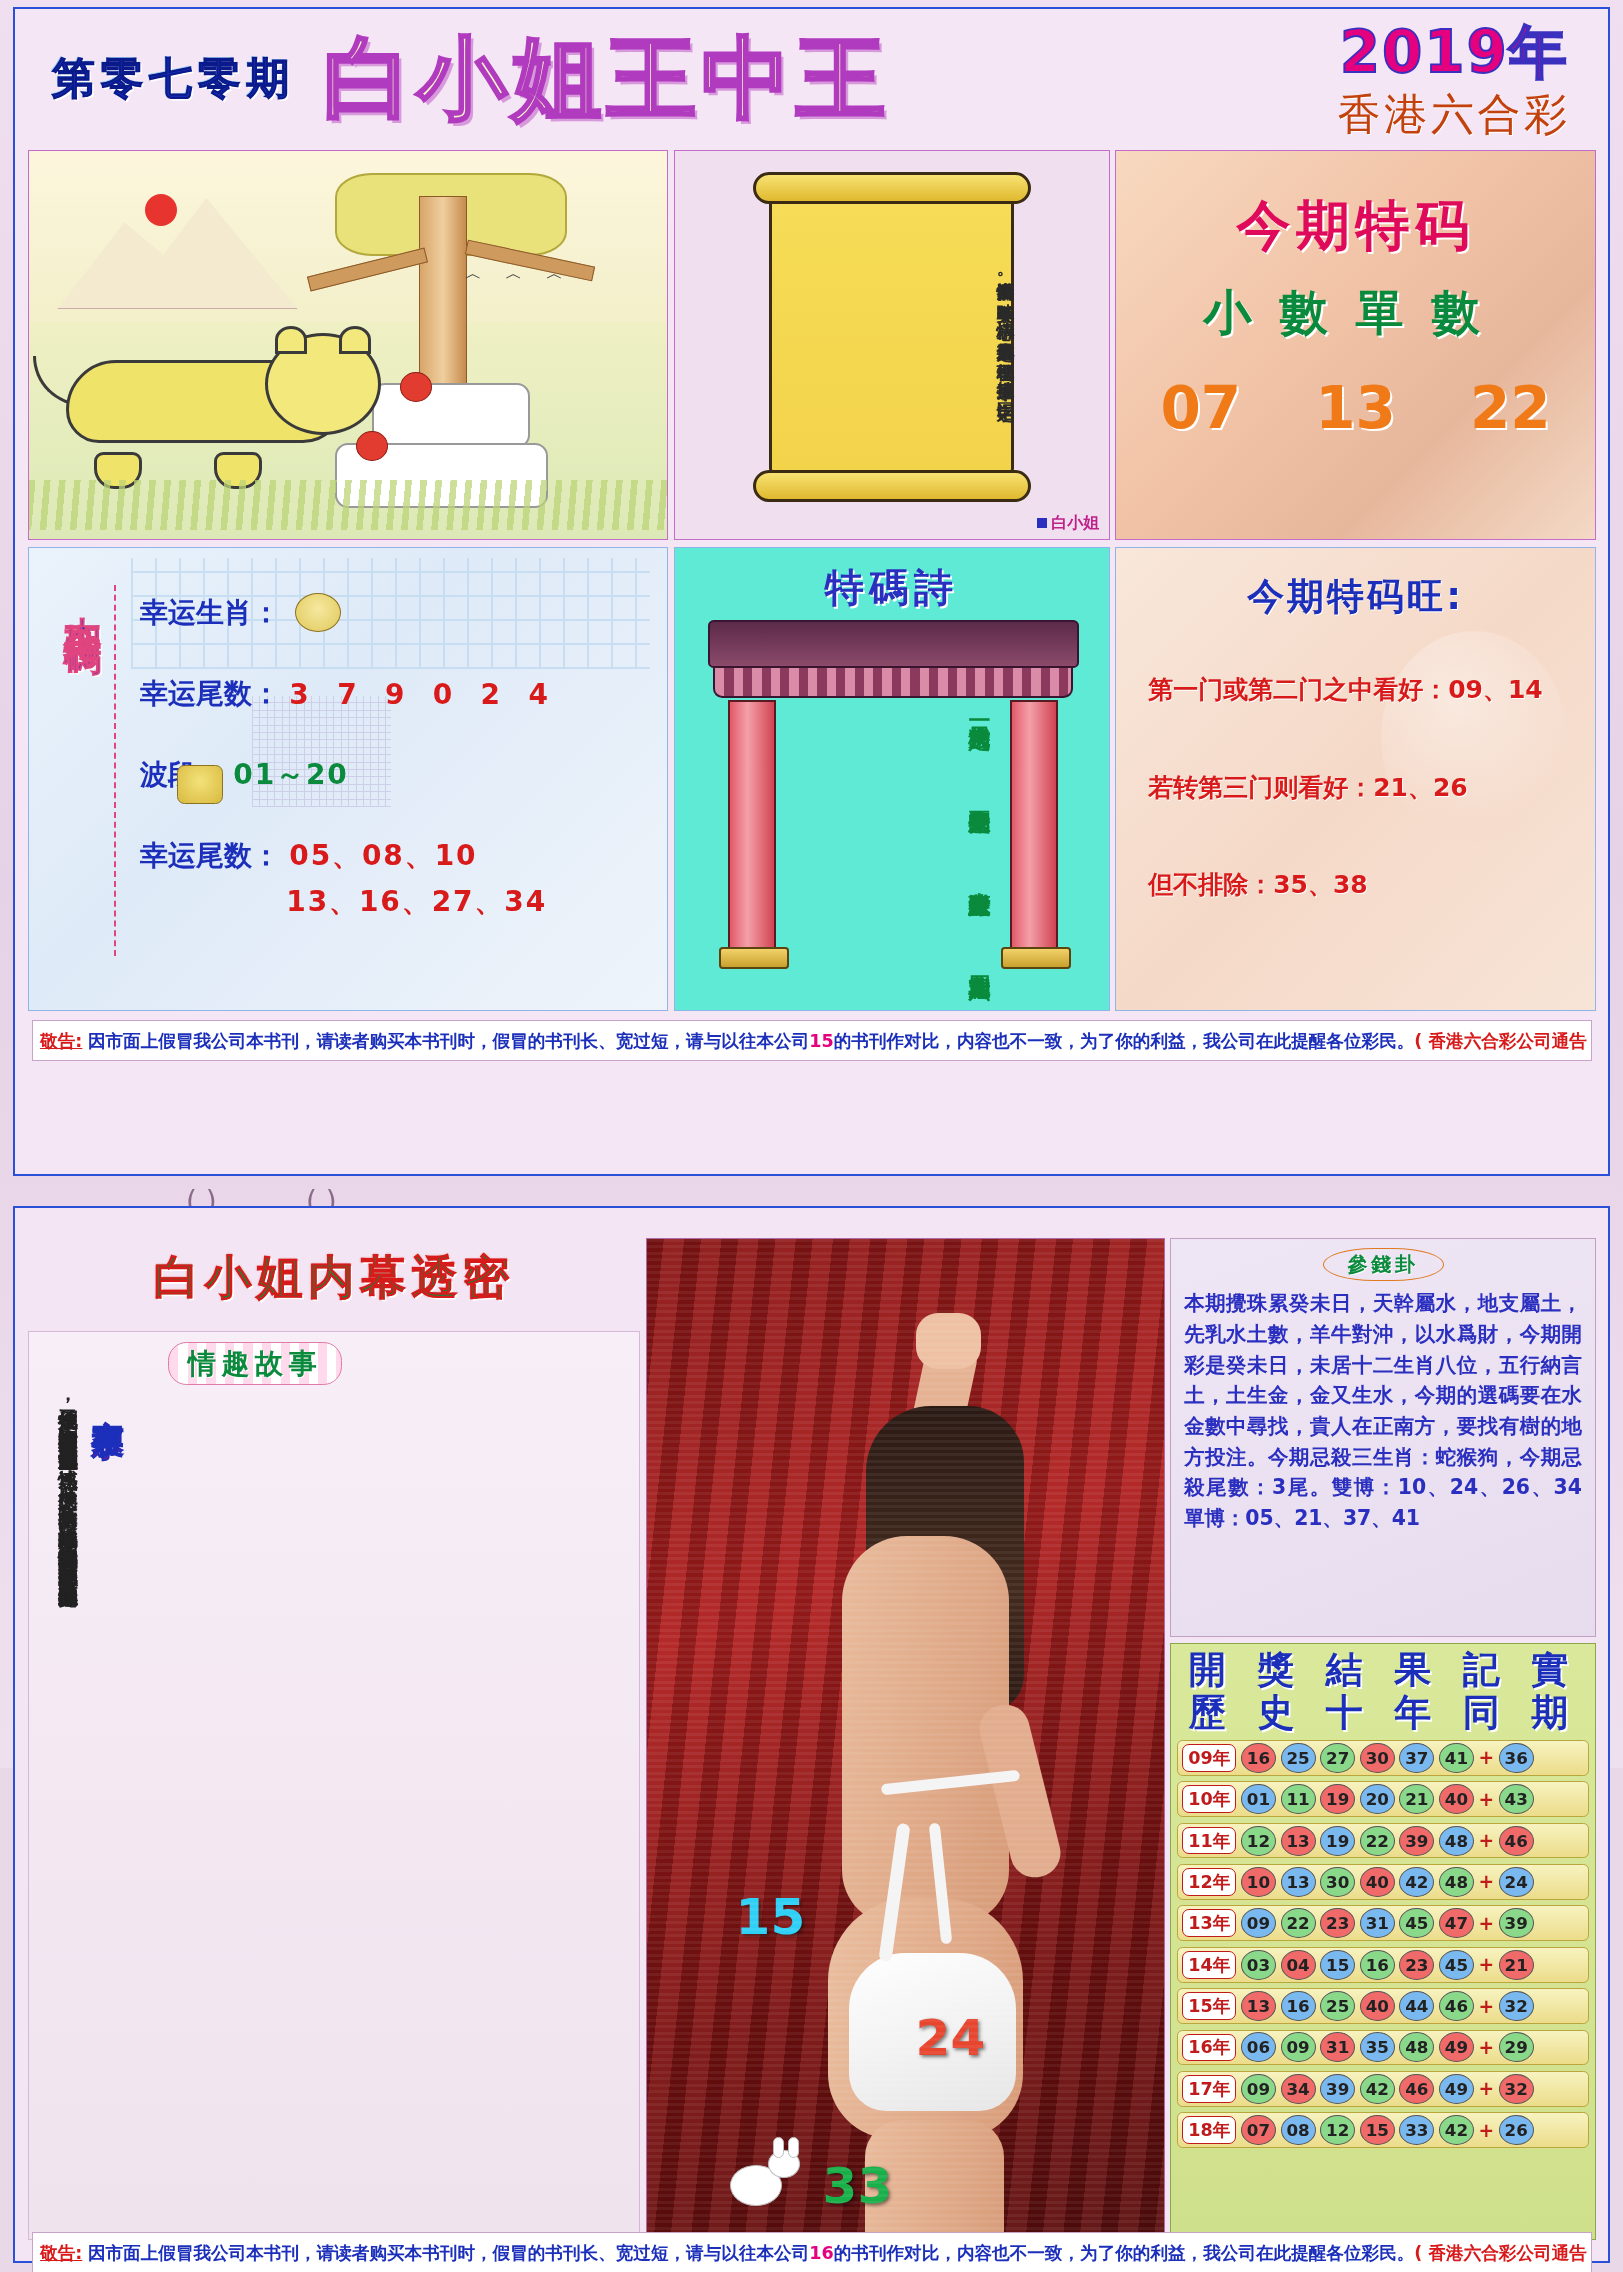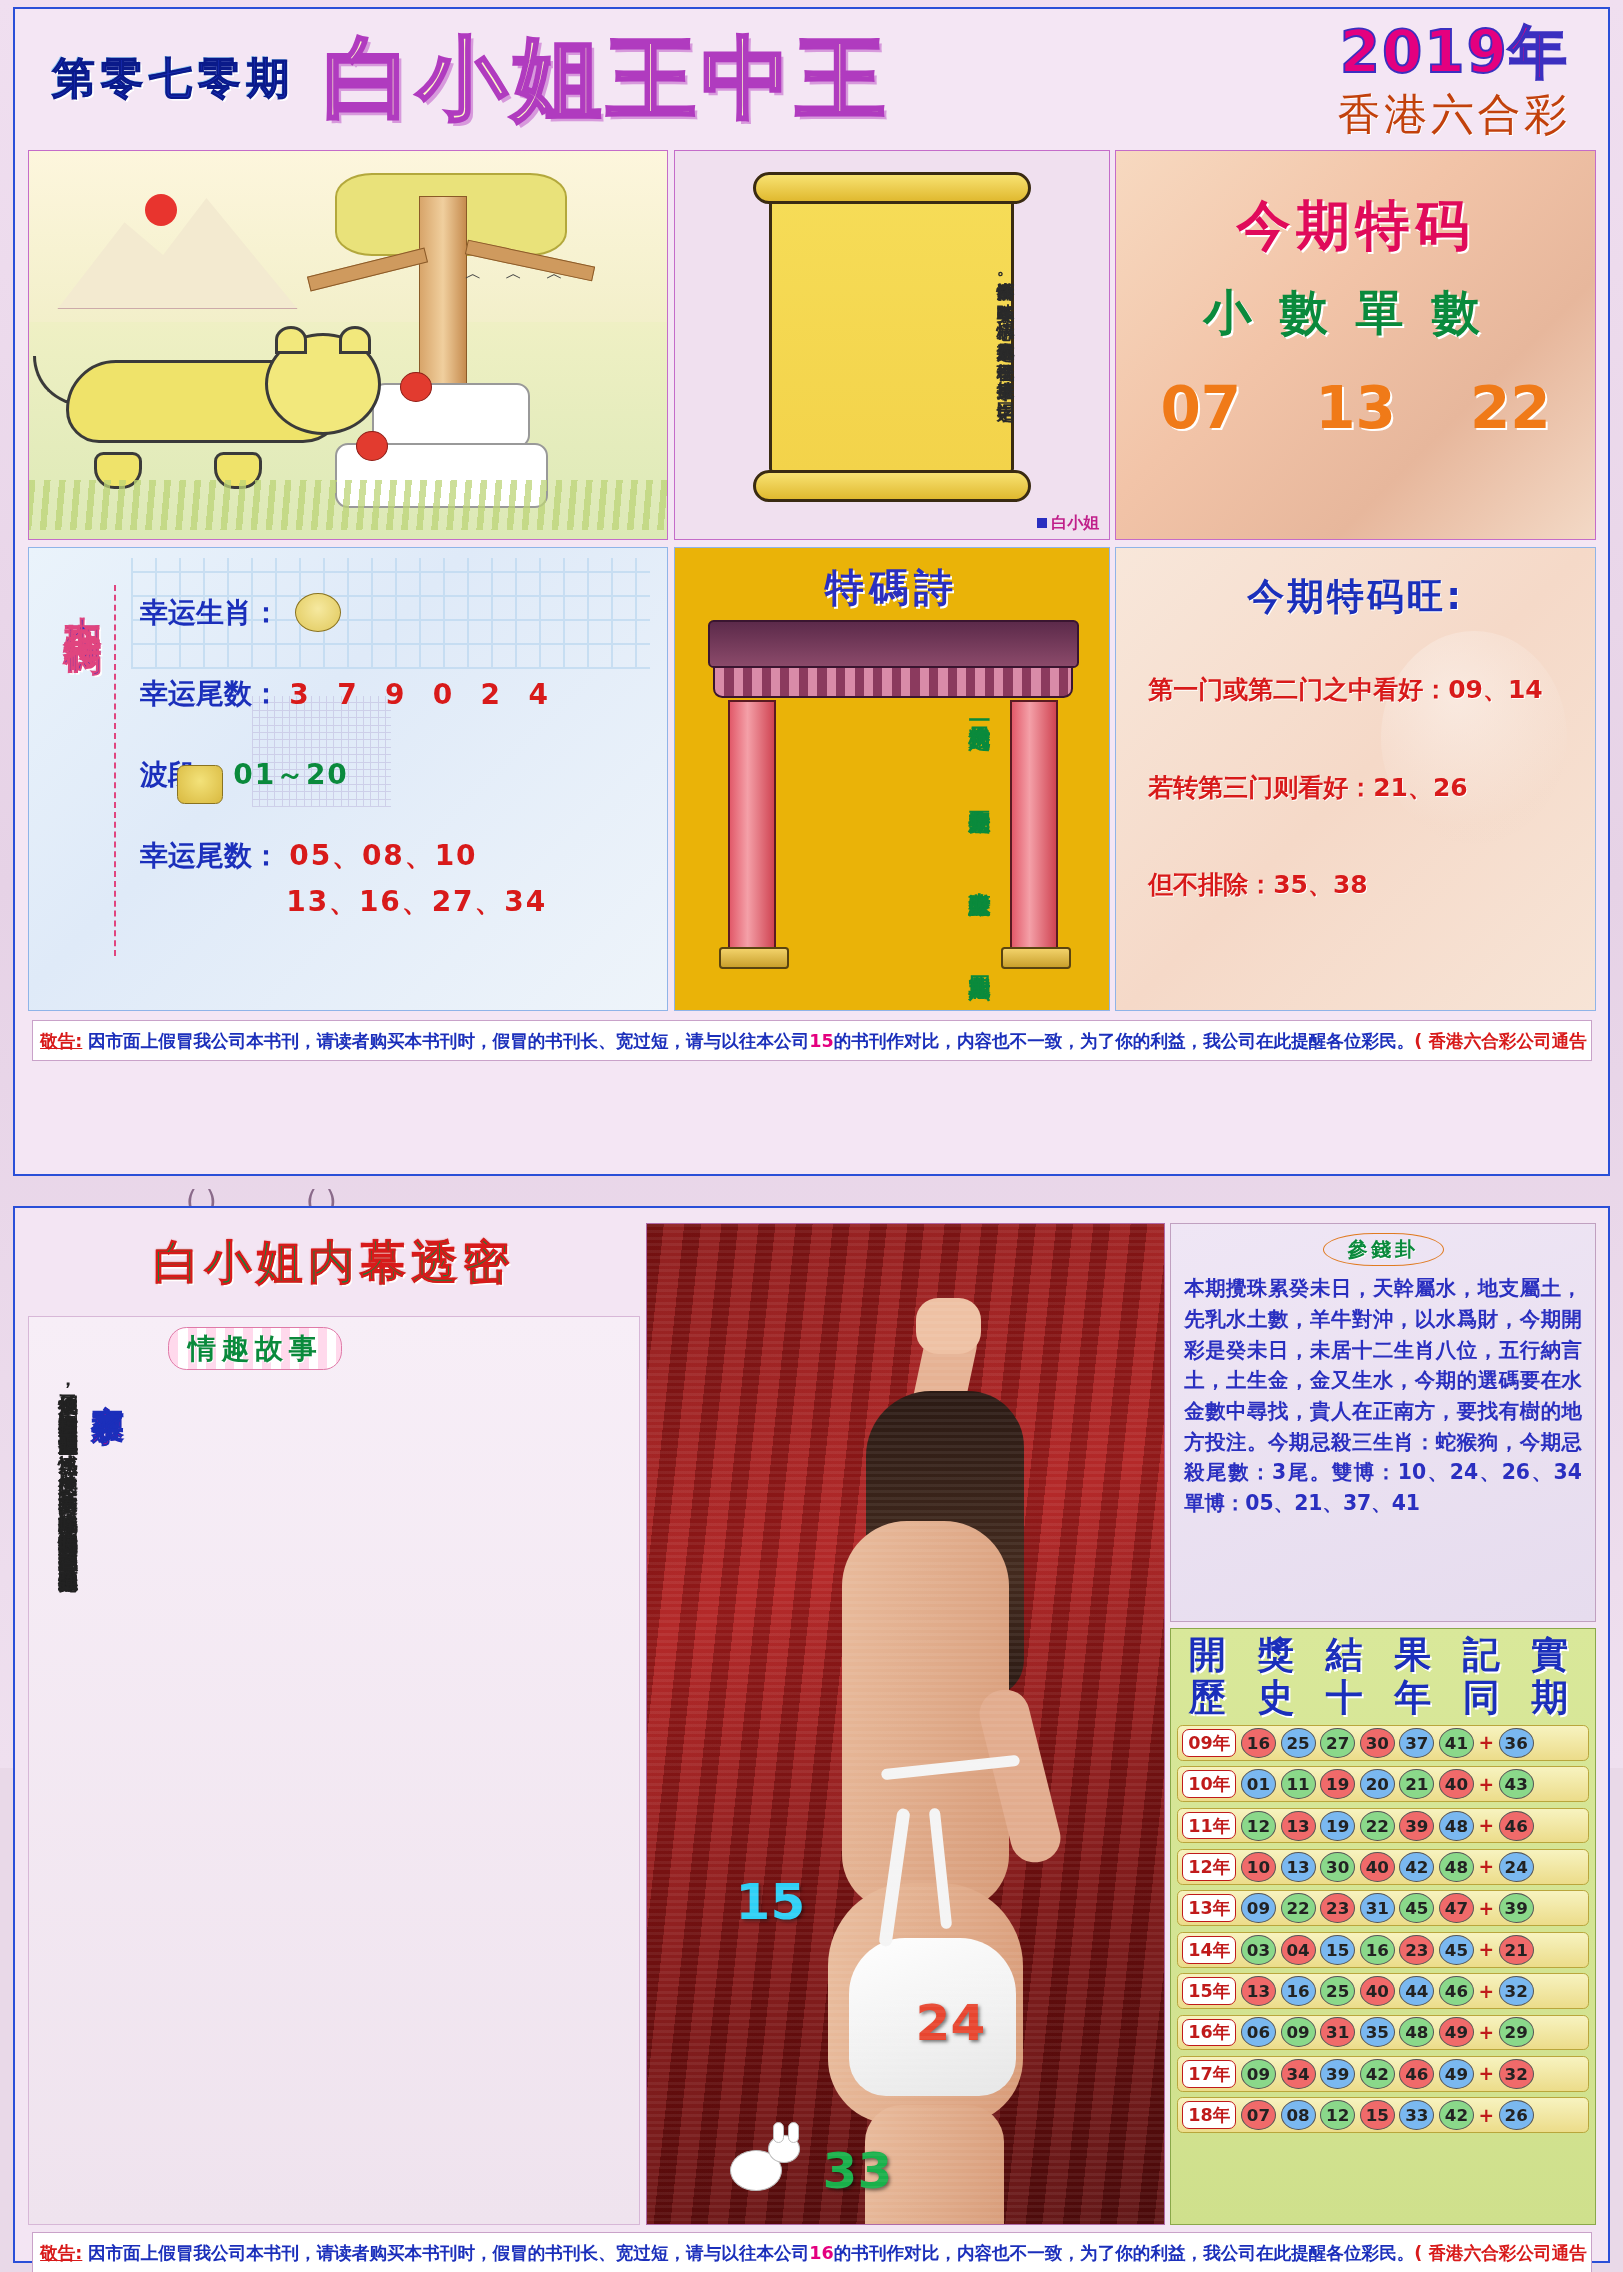--- a/index.html
+++ b/index.html
@@ -116,21 +116,21 @@
   .tp3 .t-nums { position:absolute; top:223px; left:0; width:100%;
                  display:flex; justify-content:center; gap:74px;
                  font-size:58px; font-weight:bold; color:#f07a18;
                  text-shadow:1.9px 1.9px 0 #fff; }
 
   
   .mid-panels { position:absolute; left:13px; top:538px; width:1568px; height:464px;
                 display:flex; gap:5.6px; }
   .mp { border:1.9px solid #8fb4e8; position:relative; overflow:hidden; }
   .mp1 { width:640px; background:linear-gradient(135deg,#eaf3fb,#dfeaf8 40%,#eef4fa); }
-  .mp2 { width:436px; background:#eab308; }
+  .mp2 { width:436px; background:#5eead4; }
   .mp3 { flex:1; background:linear-gradient(135deg,#f8e7da,#f5d9c8 50%,#f7e4d6); }
 
   .mp1 .vert-label { position:absolute; left:13px; top:39px; width:65px;
                      writing-mode:vertical-rl; text-orientation:upright;
                      font-size:37px; font-weight:bold; color:#2a2fc0; letter-spacing:7.4px;
                      -webkit-text-stroke:0.9px #e0457f;
                      text-shadow:1.9px 1.9px 0 #fff; }
   .mp1 .dash { position:absolute; left:85px; top:37px; height:371px;
                border-left:2.8px dashed #e0457f; }
   .mp1 .rows { position:absolute; left:111px; top:45px; right:15px; }
@@ -193,21 +193,21 @@
   .notice .warn { color:#d81a1a; margin-right:5.6px;text-decoration:underline; }
   .notice .num { color:#e4007f; }
   .notice .tail { color:#d81a1a; margin-left:auto; }
   .notice-top { top:1011px; }
   .notice-bot { position:absolute; left:16.7px; top:2180px; width:1560px; }
 
   
   .fold { position:absolute; top:1185px; font-size:28px; color:#8a6a8a; }
 
   
-  .bot-grid { position:absolute; left:13px; top:15px; width:1568px; height:1002px; display:flex; gap:5.6px; }
+  .bot-grid { position:absolute; left:13px; top:30px; width:1568px; height:1002px; display:flex; gap:5.6px; }
   .bcol-l { width:612px; display:flex; flex-direction:column; gap:7.4px; }
   .bcol-m { width:519px; position:relative; border:1.9px solid #b06aa8;
             background:linear-gradient(160deg,#8a1414,#b01e1e 35%,#7a1010 70%,#5a0c0c); overflow:hidden; }
   .bcol-r { flex:1; display:flex; flex-direction:column; gap:5.6px; }
 
   .inside-title { font-size:46px; font-weight:bold; color:#0a8a3c;
                   letter-spacing:5.6px; text-align:center; padding:9.3px 0 3.7px;
                   text-shadow:1.9px 1.9px 0 #fff, 0 0 1.9px #d81a1a;
                   -webkit-text-stroke:0.9px #d81a1a; }
   .poem-box { border:3.7px solid #e01a1a; background:#f3eaf3; padding:13px 16.7px; }

